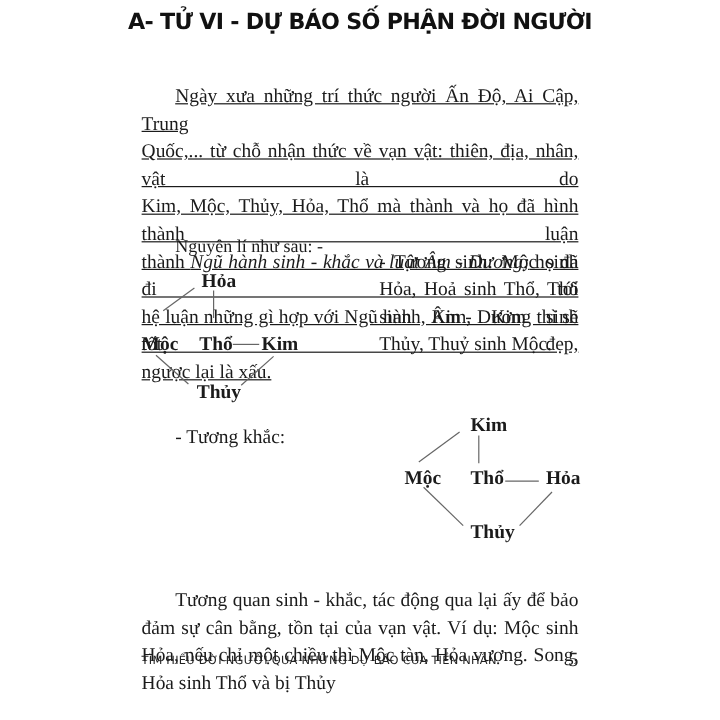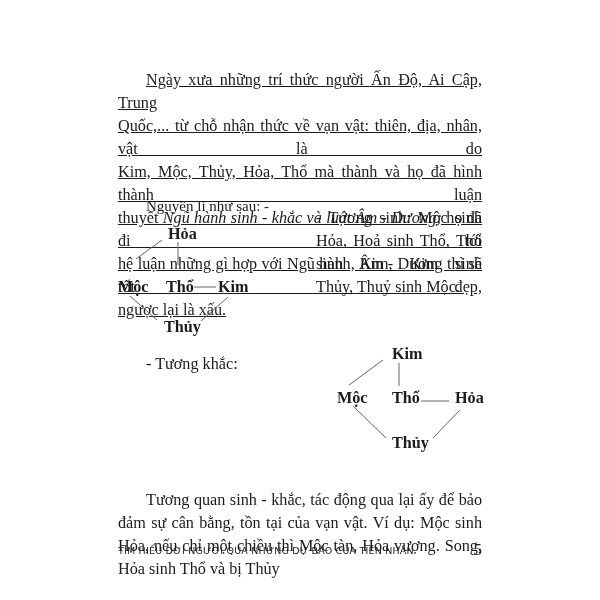--- a/index.html
+++ b/index.html
@@ -132,27 +132,28 @@
       top: -2px;
       font-size: 17px;
       color: #222;
     }
   </style>
 </head>
 <body>
 
 <div class="page">
 
+  <div class="title">A- TỬ VI - DỰ BÁO SỐ PHẬN ĐỜI NGƯỜI</div>
 
   <div class="para1 body-text">
     <div class="first">Ngày xưa những trí thức người Ấn Độ, Ai Cập, Trung</div>
     <div style="text-align-last: justify;">Quốc,... từ chỗ nhận thức về vạn vật: thiên, địa, nhân, vật là do</div>
     <div style="text-align-last: justify;">Kim, Mộc, Thủy, Hỏa, Thổ mà thành và họ đã hình thành luận</div>
     <div style="text-align-last: justify;">
-      <span>thuyết </span><span class="ital">Ngũ hành sinh - khắc và luật Âm - Dương;</span><span> họ đã đi tới</span>
+      <span>thành </span><span class="ital">Ngũ hành sinh - khắc và luật Âm - Dương;</span><span> họ đã đi tới</span>
     </div>
     <div style="text-align-last: justify;">hệ luận những gì hợp với Ngũ hành, Âm - Dương thì sẽ tốt đẹp,</div>
     <div>ngược lại là xấu.</div>
   </div>
 
   <div class="principle">Nguyên lí như sau: -</div>
 
   <div class="sinh-text">- Tương sinh: Mộc sinh Hỏa, Hoả sinh Thổ, Thổ sinh Kim, Kim sinh Thủy, Thuỷ sinh Mộc.</div>
 
   <div class="diagram" style="left:100px; top:215px; width:220px; height:125px;">

